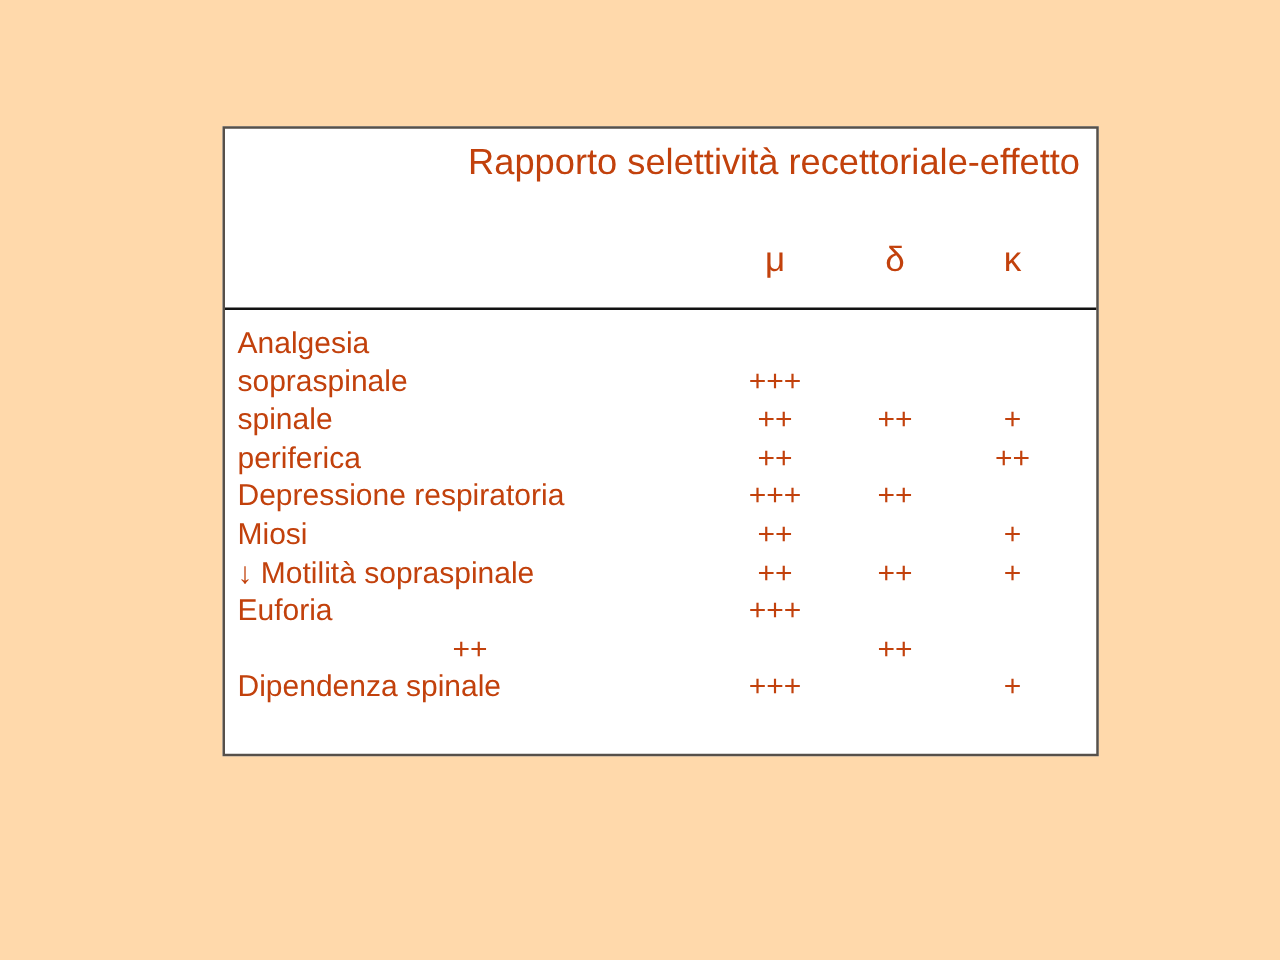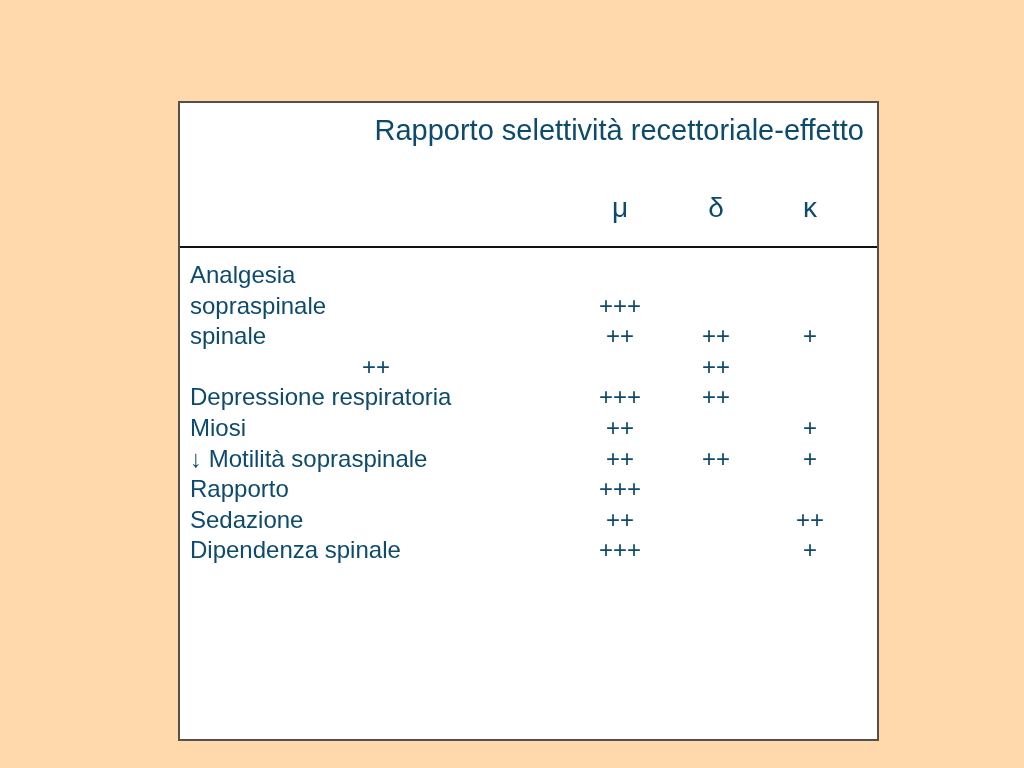--- a/index.html
+++ b/index.html
@@ -6,24 +6,24 @@
   html, body {
     width: 1024px; height: 768px;
     font-family: "Liberation Sans", sans-serif;
     overflow: hidden;
   }
   body { background: #ffd9ab; position: relative; }
 
   .panel {
     position: absolute;
     left: 178px; top: 101px;
-    width: 701px; height: 640px;
+    width: 701px; height: 504px;
     background: #ffffff;
     border: 2px solid #56504a;
-    color: #0c4a6e;
+    color: #c2410c;
   }
 
   .panel-title {
     position: absolute;
     top: 10px; right: 13px;
     font-size: 29px;
     line-height: 34px;
     white-space: nowrap;
   }
 
@@ -97,20 +97,21 @@
       </div>
 
       <div class="grid row indent">
         <div class="label">spinale</div>
         <div class="val">++</div>
         <div class="val">++</div>
         <div class="val">+</div>
       </div>
 
       <div class="grid row indent">
+        <div class="label">periferica</div>
         <div class="val">++</div>
         <div class="val"></div>
         <div class="val">++</div>
       </div>
 
       <div class="grid row">
         <div class="label">Depressione respiratoria</div>
         <div class="val">+++</div>
         <div class="val">++</div>
         <div class="val"></div>
@@ -124,28 +125,27 @@
       </div>
 
       <div class="grid row">
         <div class="label">↓ Motilità sopraspinale</div>
         <div class="val">++</div>
         <div class="val">++</div>
         <div class="val">+</div>
       </div>
 
       <div class="grid row">
-        <div class="label">Rapporto</div>
+        <div class="label">Euforia</div>
         <div class="val">+++</div>
         <div class="val"></div>
         <div class="val"></div>
       </div>
 
       <div class="grid row">
-        <div class="label">Sedazione</div>
         <div class="val">++</div>
         <div class="val"></div>
         <div class="val">++</div>
       </div>
 
       <div class="grid row">
         <div class="label">Dipendenza spinale</div>
         <div class="val">+++</div>
         <div class="val"></div>
         <div class="val">+</div>

